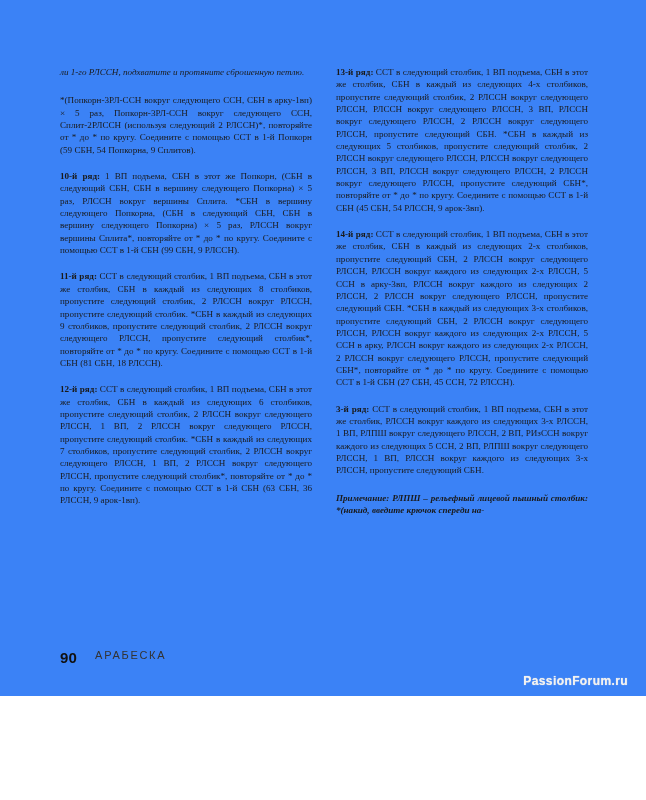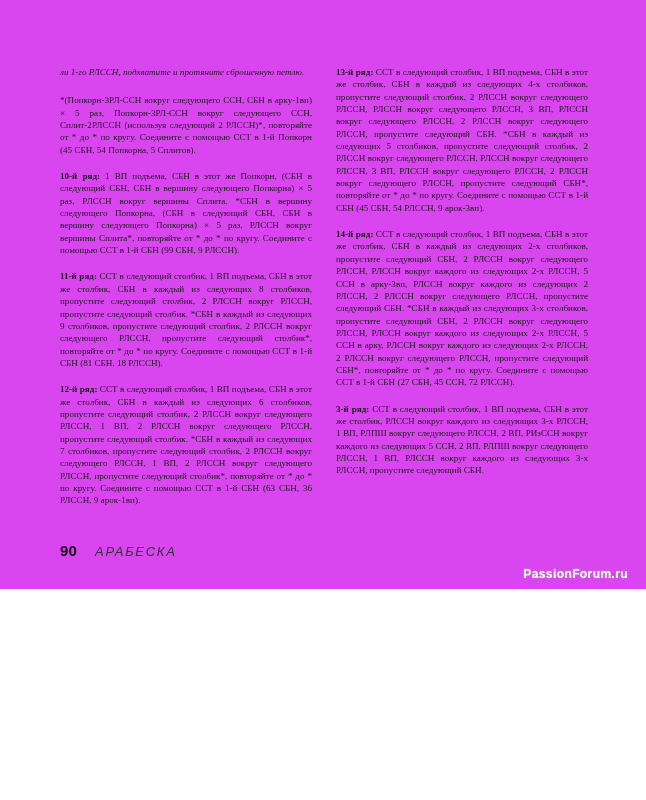--- a/index.html
+++ b/index.html
@@ -3,22 +3,22 @@
 <meta charset="utf-8">
 <style>
   html, body {
     margin: 0;
     padding: 0;
     background: #ffffff;
   }
   .page {
     position: relative;
     width: 646px;
-    height: 589px;
-    background: #d946ef;
+    height: 696px;
+    background: #3b82f6;
     overflow: hidden;
     font-family: "Liberation Serif", "DejaVu Serif", serif;
     color: #1a1a1a;
   }
   .columns {
     position: absolute;
     left: 60px;
     top: 66px;
     width: 528px;
     display: flex;
@@ -52,36 +52,35 @@
   }
   .rowhead {
     font-weight: bold;
     margin-top: 46px;
   }
   .footer {
     position: absolute;
     left: 60px;
     bottom: 30px;
     display: flex;
-    align-items: flex-end;
+    align-items: flex-start;
     gap: 18px;
   }
   .pagenum {
     font-family: "Liberation Sans", sans-serif;
     font-weight: bold;
     font-size: 15px;
     color: #111111;
     letter-spacing: 0.2px;
   }
   .booktitle {
     font-family: "Liberation Sans", sans-serif;
-    font-size: 13px;
+    font-size: 11px;
     letter-spacing: 1.7px;
     color: #333333;
-    font-style: italic;
   }
   .watermark {
     position: absolute;
     right: 18px;
     bottom: 8px;
     font-family: "Liberation Sans", sans-serif;
     font-size: 12px;
     font-weight: bold;
     letter-spacing: 0.4px;
     color: #f2f2f2;
@@ -94,21 +93,21 @@
 
 <div class="page">
 
   <div class="columns">
 
     <div class="col">
 
       <p class="intro">ли 1-го РЛССН, подхватите и протяните сброшенную петлю.</p>
 
       <p class="row">
-        <b>*(Попкорн-3РЛ-ССН вокруг следующего ССН, СБН в арку-1вп) × 5 раз, Попкорн-3РЛ-ССН вокруг следующего ССН, Сплит-2РЛССН (используя следующий 2 РЛССН)*</b><span>, повторяйте от * до * по кругу. Соедините с помощью ССТ в 1-й Попкорн </span><b>(45 СБН, 54 Попкорна, 5 Сплитов)</b><span>.</span>
+        <b>*(Попкорн-3РЛ-ССН вокруг следующего ССН, СБН в арку-1вп) × 5 раз, Попкорн-3РЛ-ССН вокруг следующего ССН, Сплит-2РЛССН (используя следующий 2 РЛССН)*</b><span>, повторяйте от * до * по кругу. Соедините с помощью ССТ в 1-й Попкорн </span><b>(59 СБН, 54 Попкорна, 9 Сплитов)</b><span>.</span>
       </p>
 
       <p class="row">
         <span class="rowhead">10-й ряд:</span><span> 1 ВП подъема, СБН в этот же Попкорн, (СБН в следующий СБН, СБН в вершину следующего Попкорна) × 5 раз, РЛССН вокруг вершины Сплита. </span><b>*СБН в вершину следующего Попкорна, (СБН в следующий СБН, СБН в вершину следующего Попкорна) × 5 раз, РЛССН вокруг вершины Сплита*</b><span>, повторяйте от * до * по кругу. Соедините с помощью ССТ в 1-й СБН </span><b>(99 СБН, 9 РЛССН)</b><span>.</span>
       </p>
 
       <p class="row">
         <span class="rowhead">11-й ряд:</span><span> ССТ в следующий столбик, 1 ВП подъема, СБН в этот же столбик, СБН в каждый из следующих 8 столбиков, пропустите следующий столбик, 2 РЛССН вокруг РЛССН, пропустите следующий столбик. </span><b>*СБН в каждый из следующих 9 столбиков, пропустите следующий столбик, 2 РЛССН вокруг следующего РЛССН, пропустите следующий столбик*</b><span>, повторяйте от * до * по кругу. Соедините с помощью ССТ в 1-й СБН </span><b>(81 СБН, 18 РЛССН)</b><span>.</span>
       </p>
 
@@ -125,20 +124,23 @@
       </p>
 
       <p class="row">
         <span class="rowhead">14-й ряд:</span><span> ССТ в следующий столбик, 1 ВП подъема, СБН в этот же столбик, СБН в каждый из следующих 2-х столбиков, пропустите следующий СБН, 2 РЛССН вокруг следующего РЛССН, РЛССН вокруг каждого из следующих 2-х РЛССН, 5 ССН в арку-3вп, РЛССН вокруг каждого из следующих 2 РЛССН, 2 РЛССН вокруг следующего РЛССН, пропустите следующий СБН. </span><b>*СБН в каждый из следующих 3-х столбиков, пропустите следующий СБН, 2 РЛССН вокруг следующего РЛССН, РЛССН вокруг каждого из следующих 2-х РЛССН, 5 ССН в арку, РЛССН вокруг каждого из следующих 2-х РЛССН, 2 РЛССН вокруг следующего РЛССН, пропустите следующий СБН*</b><span>, повторяйте от * до * по кругу. Соедините с помощью ССТ в 1-й СБН </span><b>(27 СБН, 45 ССН, 72 РЛССН)</b><span>.</span>
       </p>
 
       <p class="row">
         <span class="rowhead">3-й ряд:</span><span> ССТ в следующий столбик, 1 ВП подъема, СБН в этот же столбик, РЛССН вокруг каждого из следующих 3-х РЛССН, 1 ВП, РЛПШ вокруг следующего РЛССН, 2 ВП, РИзССН вокруг каждого из следующих 5 ССН, 2 ВП, РЛПШ вокруг следующего РЛССН, 1 ВП, РЛССН вокруг каждого из следующих 3-х РЛССН, пропустите следующий СБН.</span>
       </p>
 
+      <p class="note">
+        <span>Примечание:</span><span> РЛПШ – рельефный лицевой пышный столбик: *(накид, введите крючок спереди на-</span>
+      </p>
 
     </div>
 
   </div>
 
   <div class="footer">
     <span class="pagenum">90</span>
     <span class="booktitle">АРАБЕСКА</span>
   </div>
 

